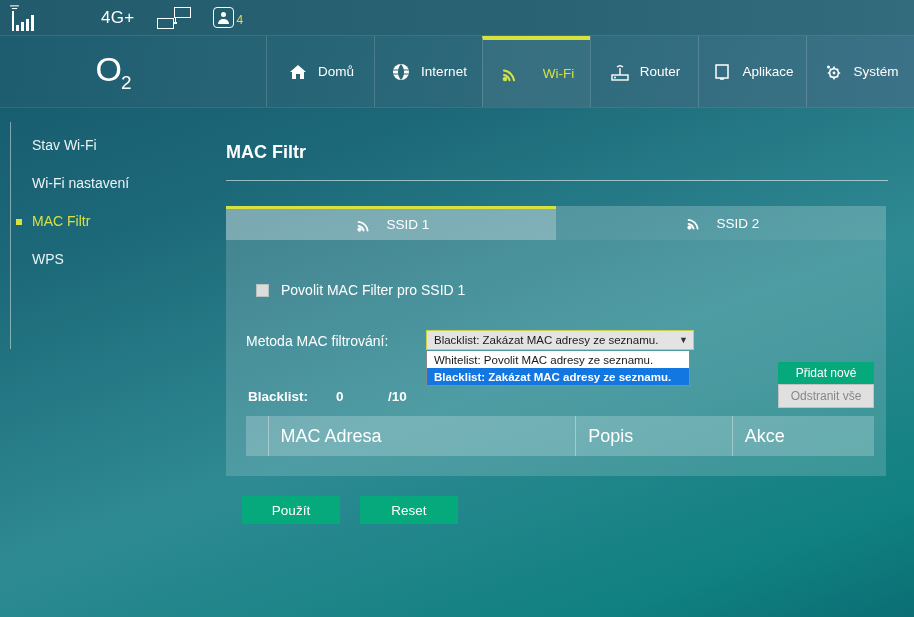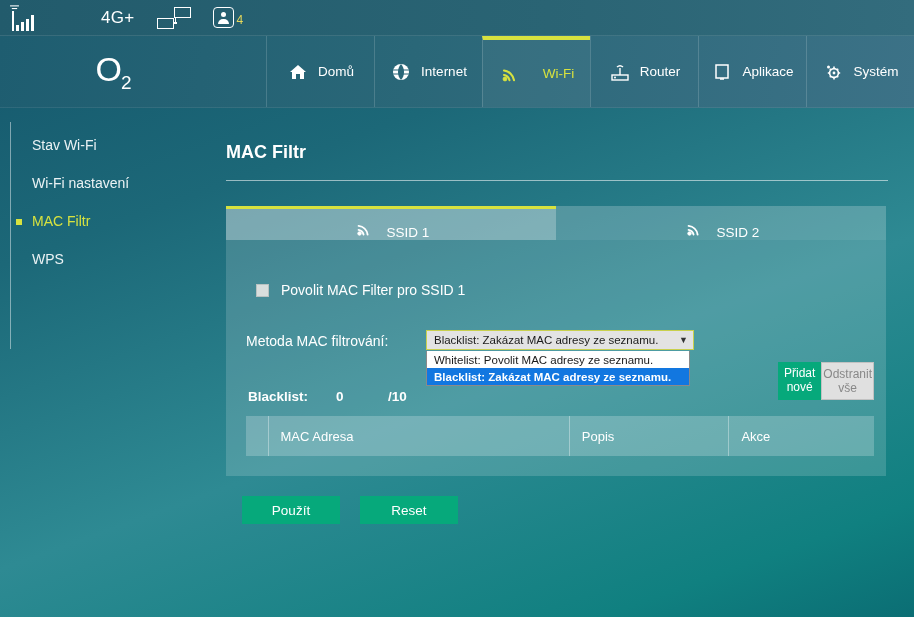--- a/index.html
+++ b/index.html
@@ -119,21 +119,21 @@
   }
 
   
   .panel {
     margin-top: 25px; width: 660px;
     background: rgba(255,255,255,0.16);
     position: relative;
   }
   .tabs { display: flex; height: 34px; }
   .tab {
-    flex: 1; display: flex; align-items: flex-end; justify-content: center; gap: 12px;
+    flex: 1; display: flex; align-items: center; justify-content: center; gap: 12px;
     color: #ffffff; font-size: 13.5px; cursor: pointer;
     background: rgba(255,255,255,0.07);
   }
   .tab.active {
     background: rgba(255,255,255,0.30);
     border-top: 3px solid #d7e23f;
   }
   .tab .ic svg { stroke: #ffffff; fill: #ffffff; }
 
   .panel-body { padding: 22px 0 20px 0; }
@@ -174,37 +174,37 @@
   .row-count {
     display: flex; align-items: center; padding: 32px 0 0 22px;
     color: #ffffff; font-size: 13.5px; font-weight: bold;
     position: relative; height: 60px;
   }
   .row-count .cnt-label { width: 88px; }
   .row-count .cnt-val { width: 52px; }
   .row-count .cnt-max { }
   .btnstack {
     position: absolute; right: 12px; top: 12px;
-    display: flex; flex-direction: row; align-items: stretch; width: 96px;
+    display: flex; flex-direction: column; align-items: stretch; width: 96px;
   }
   .btn-add {
     background: #06a97b; color: #ffffff; font-size: 12px; font-weight: normal;
     text-align: center; padding: 4px 0; cursor: pointer;
   }
   .btn-del {
     background: #e0e0e0; color: #888888; font-size: 12px; font-weight: normal;
     text-align: center; padding: 4px 0; border: 1px solid #c2c2c2; cursor: pointer;
   }
 
   table.mactable {
     width: 628px; margin: 6px 0 0 20px; border-collapse: collapse;
     background: rgba(255,255,255,0.22);
   }
   table.mactable th {
-    height: 40px; color: #ffffff; font-size: 13px; font-weight: normal;
+    height: 40px; color: #ffffff; font-size: 18px; font-weight: normal;
     text-align: left; padding-left: 12px;
     border-left: 1px solid rgba(255,255,255,0.35);
   }
   table.mactable th:first-child { border-left: none; width: 22px; padding: 0; }
 
   .footer-btns { display: flex; gap: 20px; margin: 20px 0 0 16px; }
   .fbtn {
     background: #06a97b; color: #ffffff; font-size: 13.5px;
     width: 98px; height: 28px; display:flex; align-items:center; justify-content:center;
     cursor: pointer;

